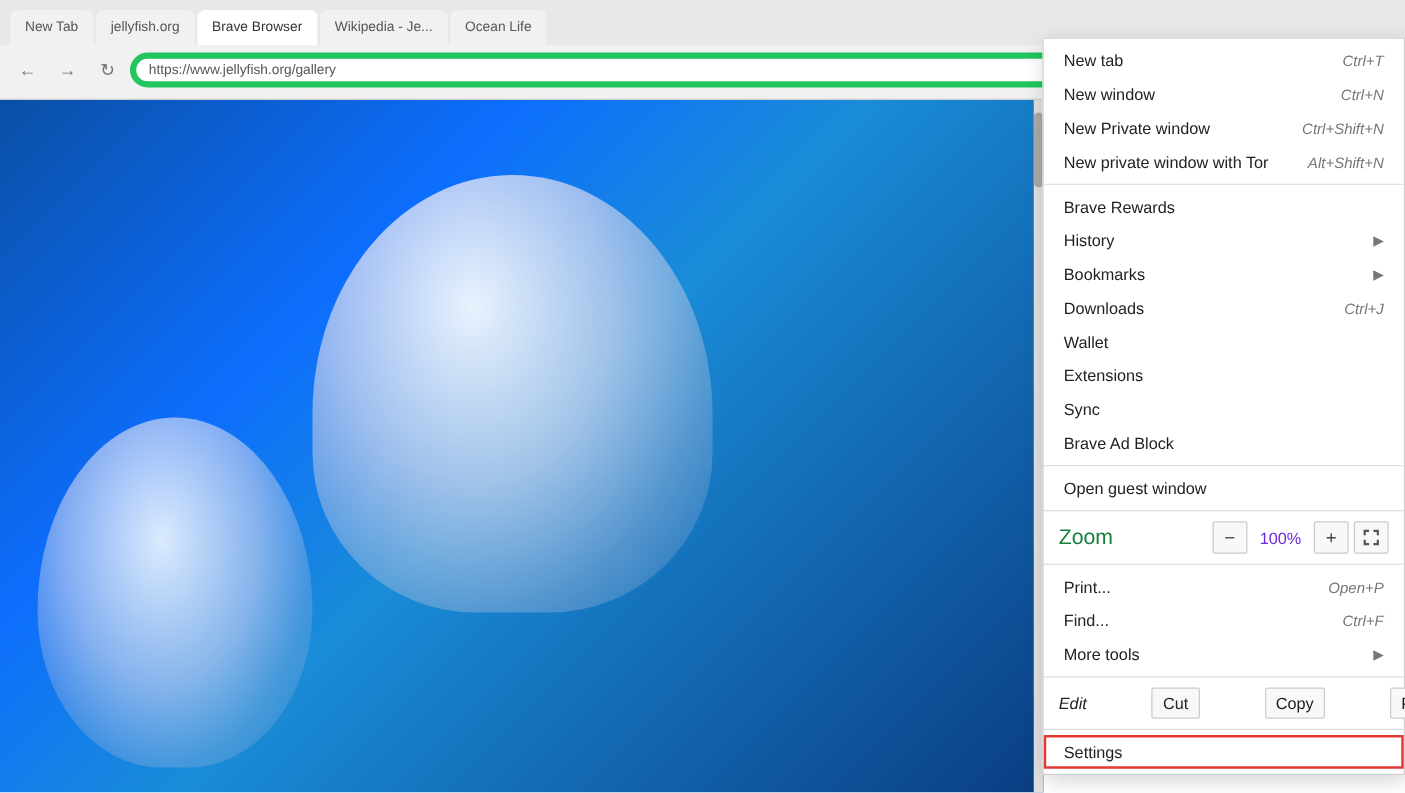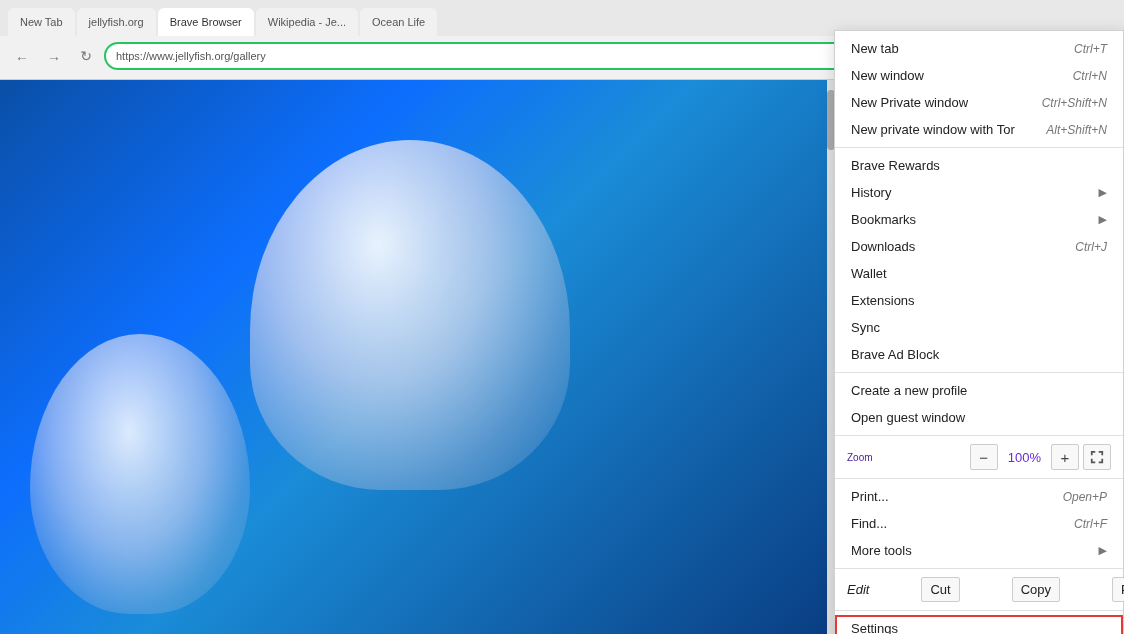--- a/index.html
+++ b/index.html
@@ -68,21 +68,21 @@
       cursor: pointer;
       display: flex; align-items: center; justify-content: center;
       color: #777;
       font-size: 14px;
     }
 
     .address-bar {
       flex: 1;
       height: 28px;
       background: #fff;
-      border: 2px solid #22c55e;
+      border: 5px solid #22c55e;
       border-radius: 14px;
       padding: 0 10px;
       font-size: 11px;
       color: #555;
       display: flex;
       align-items: center;
     }
 
     .toolbar-icons {
       display: flex; align-items: center; gap: 6px;
@@ -193,22 +193,22 @@
 
     .zoom-row {
       display: flex;
       align-items: center;
       padding: 4px 12px;
       gap: 0;
     }
 
     .zoom-label {
       flex: 1;
-      font-size: 10px;
-      color: #4c1d95;
+      font-size: 17px;
+      color: #15803d;
     }
 
     .zoom-btn {
       width: 28px; height: 26px;
       border: 1px solid #ccc;
       background: #f8f8f8;
       cursor: pointer;
       display: flex; align-items: center; justify-content: center;
       font-size: 15px;
       color: #444;
@@ -382,23 +382,20 @@
   </div>
   <div class="menu-item">
     <span>Sync</span>
   </div>
   <div class="menu-item">
     <span>Brave Ad Block</span>
   </div>
 
   <div class="menu-separator"></div>
 
-  <div class="menu-item">
-    <span>Create a new profile</span>
-  </div>
   <div class="menu-item">
     <span>Open guest window</span>
   </div>
 
   <div class="menu-separator"></div>
 
   <div class="zoom-row">
     <span class="zoom-label">Zoom</span>
     <button class="zoom-btn">−</button>
     <span class="zoom-value">100%</span>

